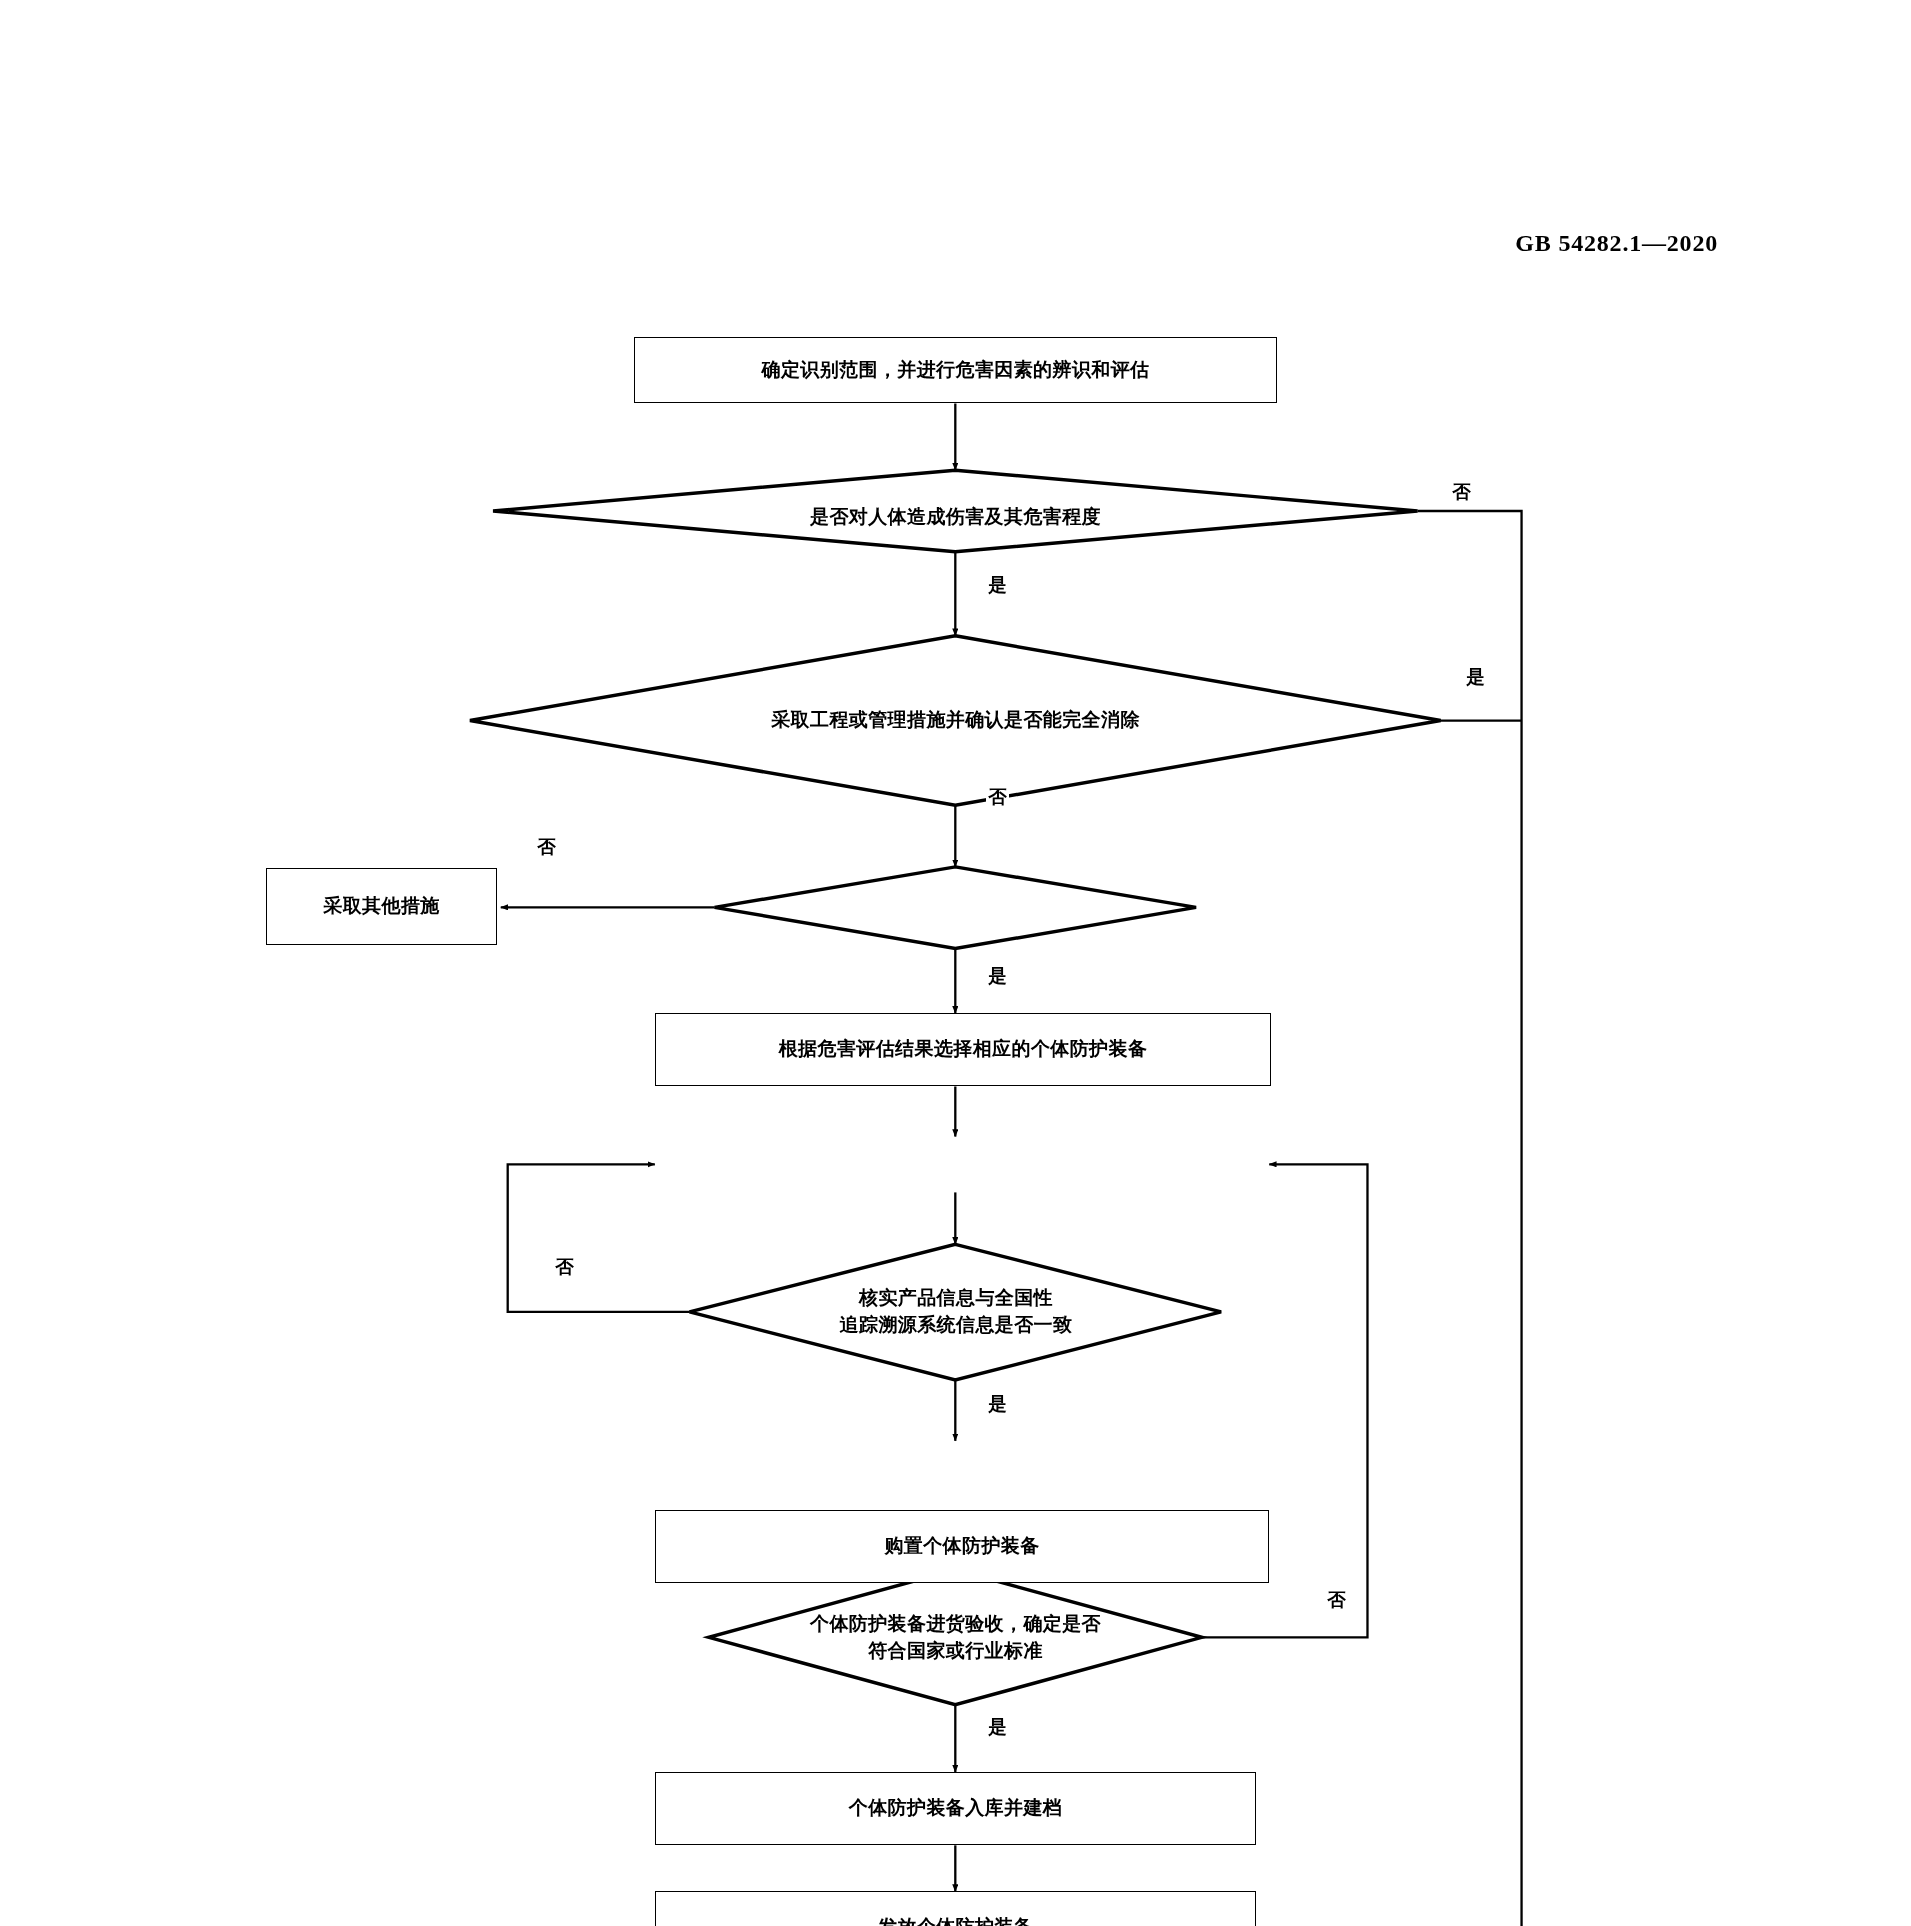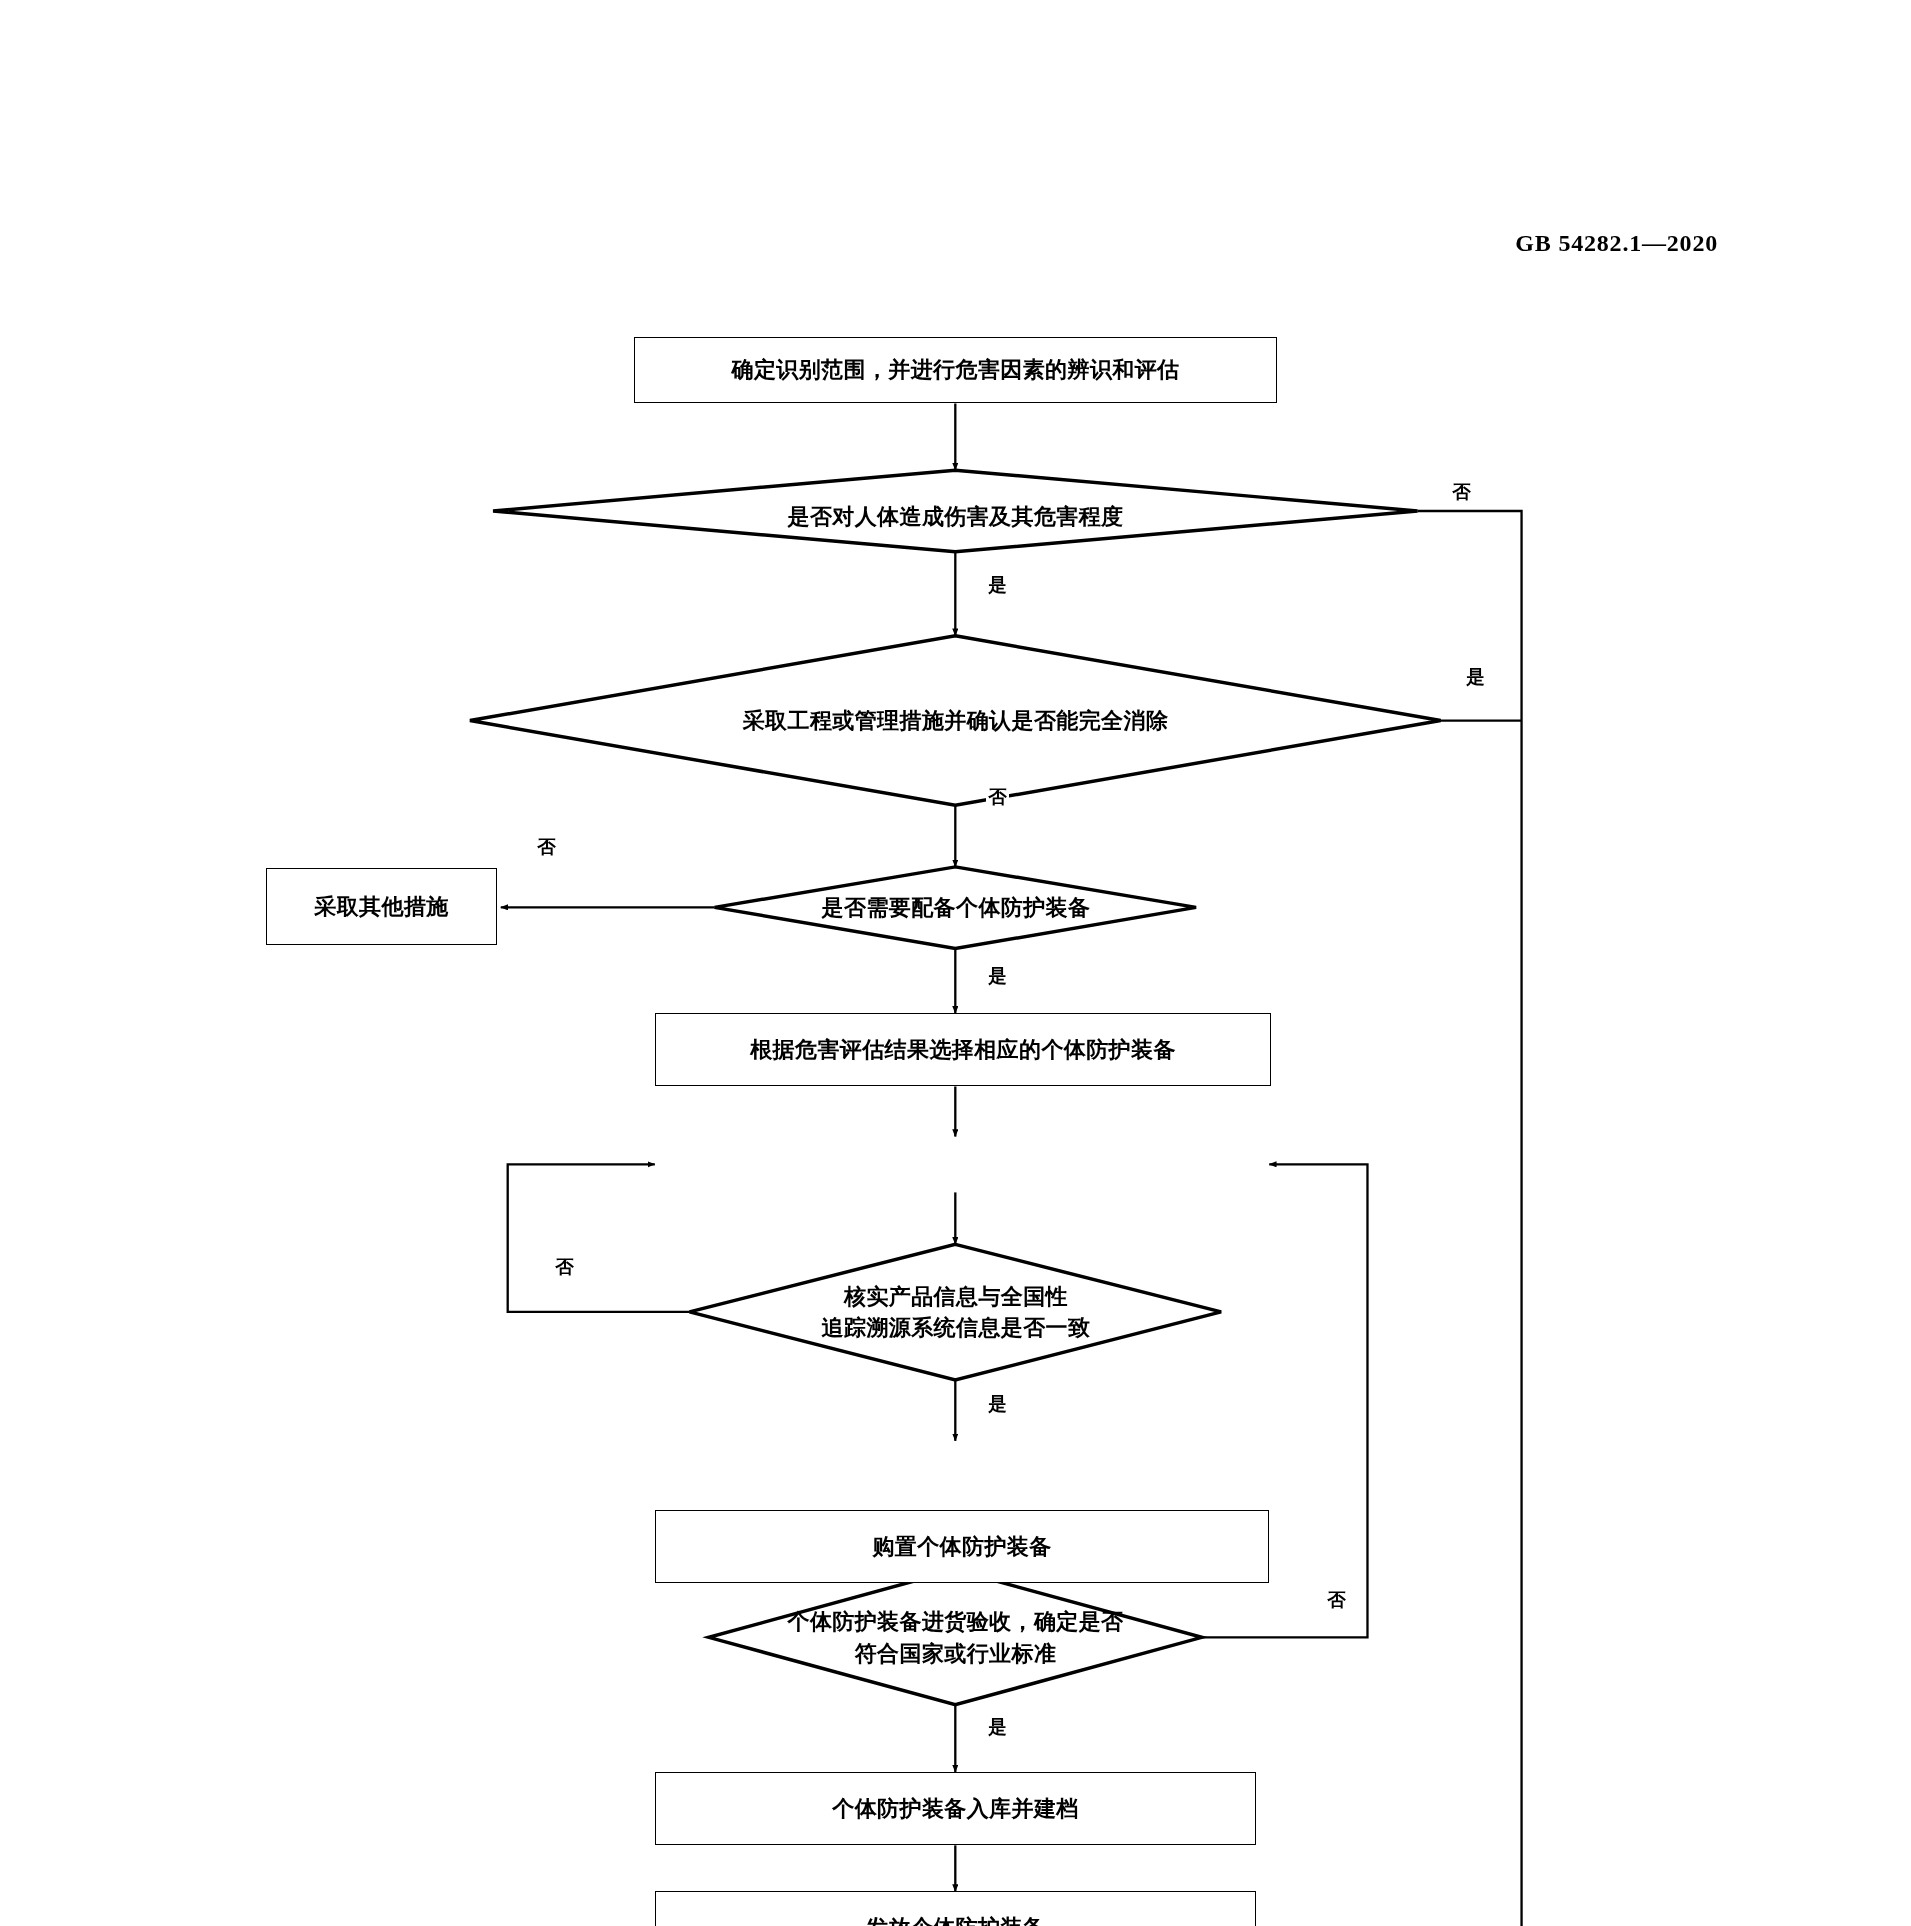--- a/index.html
+++ b/index.html
@@ -15,21 +15,21 @@
     font-family:"Liberation Serif","DejaVu Serif",serif;
     font-size:24px;font-weight:bold;letter-spacing:0.8px;
   }
   
   #flowchart{position:absolute;left:0;top:0;width:1911px;height:2703px;}
   svg{position:absolute;left:0;top:0;width:1911px;height:2703px;overflow:visible;}
 
   .node{position:absolute;box-sizing:border-box;display:flex;align-items:center;justify-content:center;}
   .node.box{border:1.9px solid #000;background:#fff;}
   .node .txt{
-    text-align:center;line-height:1.42;font-size:22px;font-weight:bold;
+    text-align:center;line-height:1.42;font-size:19px;font-weight:bold;
     font-family:"Liberation Sans","DejaVu Sans",sans-serif;
     letter-spacing:0.4px;white-space:pre-line;
   }
   .node.dia{background:transparent;}
   .node.dia .txt{position:relative;z-index:2;}
   .edge-label{
     position:absolute;font-size:18.5px;font-weight:bold;
     font-family:"Liberation Sans","DejaVu Sans",sans-serif;
     background:#fff;padding:0 2.3px;line-height:1;
   }
@@ -105,23 +105,20 @@
     </div>
 
     <div class="node dia" style="left:493px;top:476px;width:925px;height:82px;">
       <span class="txt">是否对人体造成伤害及其危害程度</span>
     </div>
 
     <div class="node dia" style="left:470px;top:636px;width:971px;height:169px;">
       <span class="txt">采取工程或管理措施并确认是否能完全消除</span>
     </div>
 
-    <div class="node dia" style="left:715px;top:867px;width:482px;height:82px;">
-      <span class="txt">是否需要配备个体防护装备</span>
-    </div>
 
     <div class="node box" style="left:266px;top:868px;width:231px;height:77px;">
       <span class="txt">采取其他措施</span>
     </div>
 
     <div class="node box" style="left:655px;top:1013px;width:616px;height:73px;">
       <span class="txt">根据危害评估结果选择相应的个体防护装备</span>
     </div>
 
 

